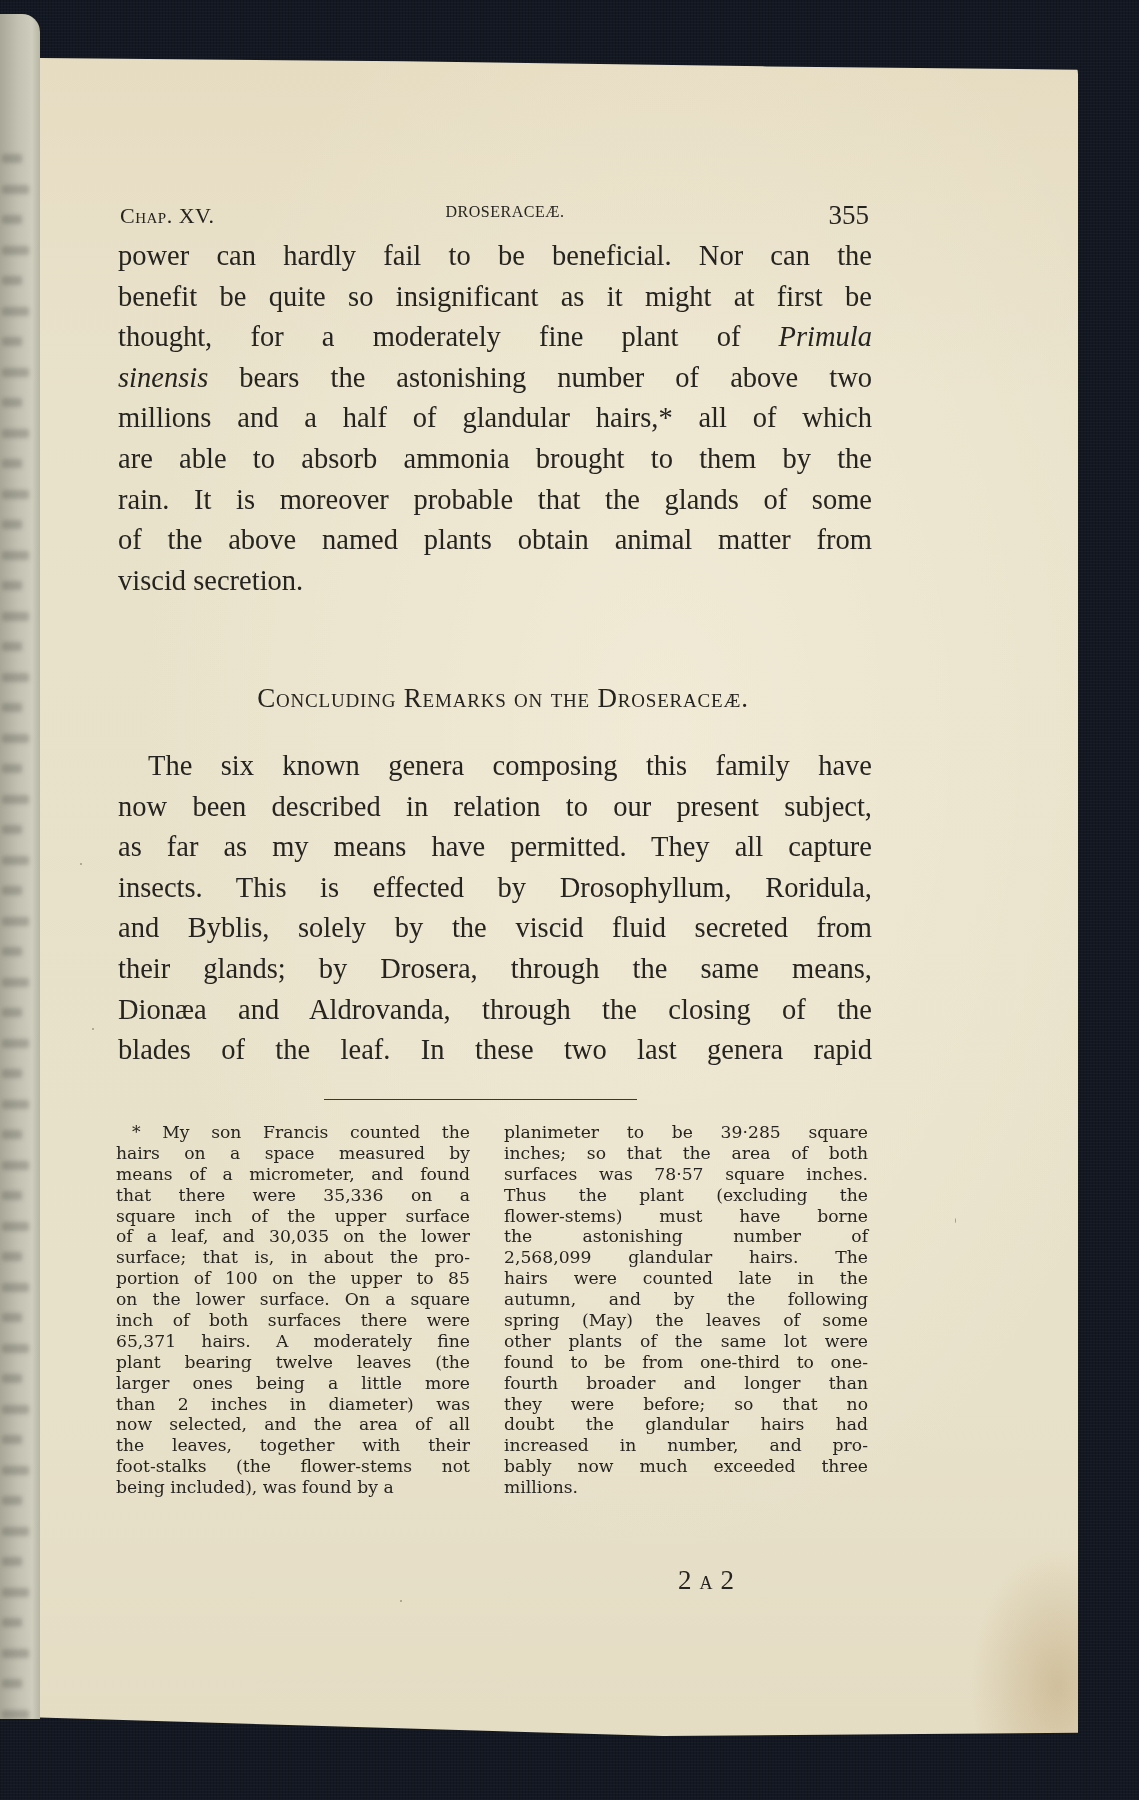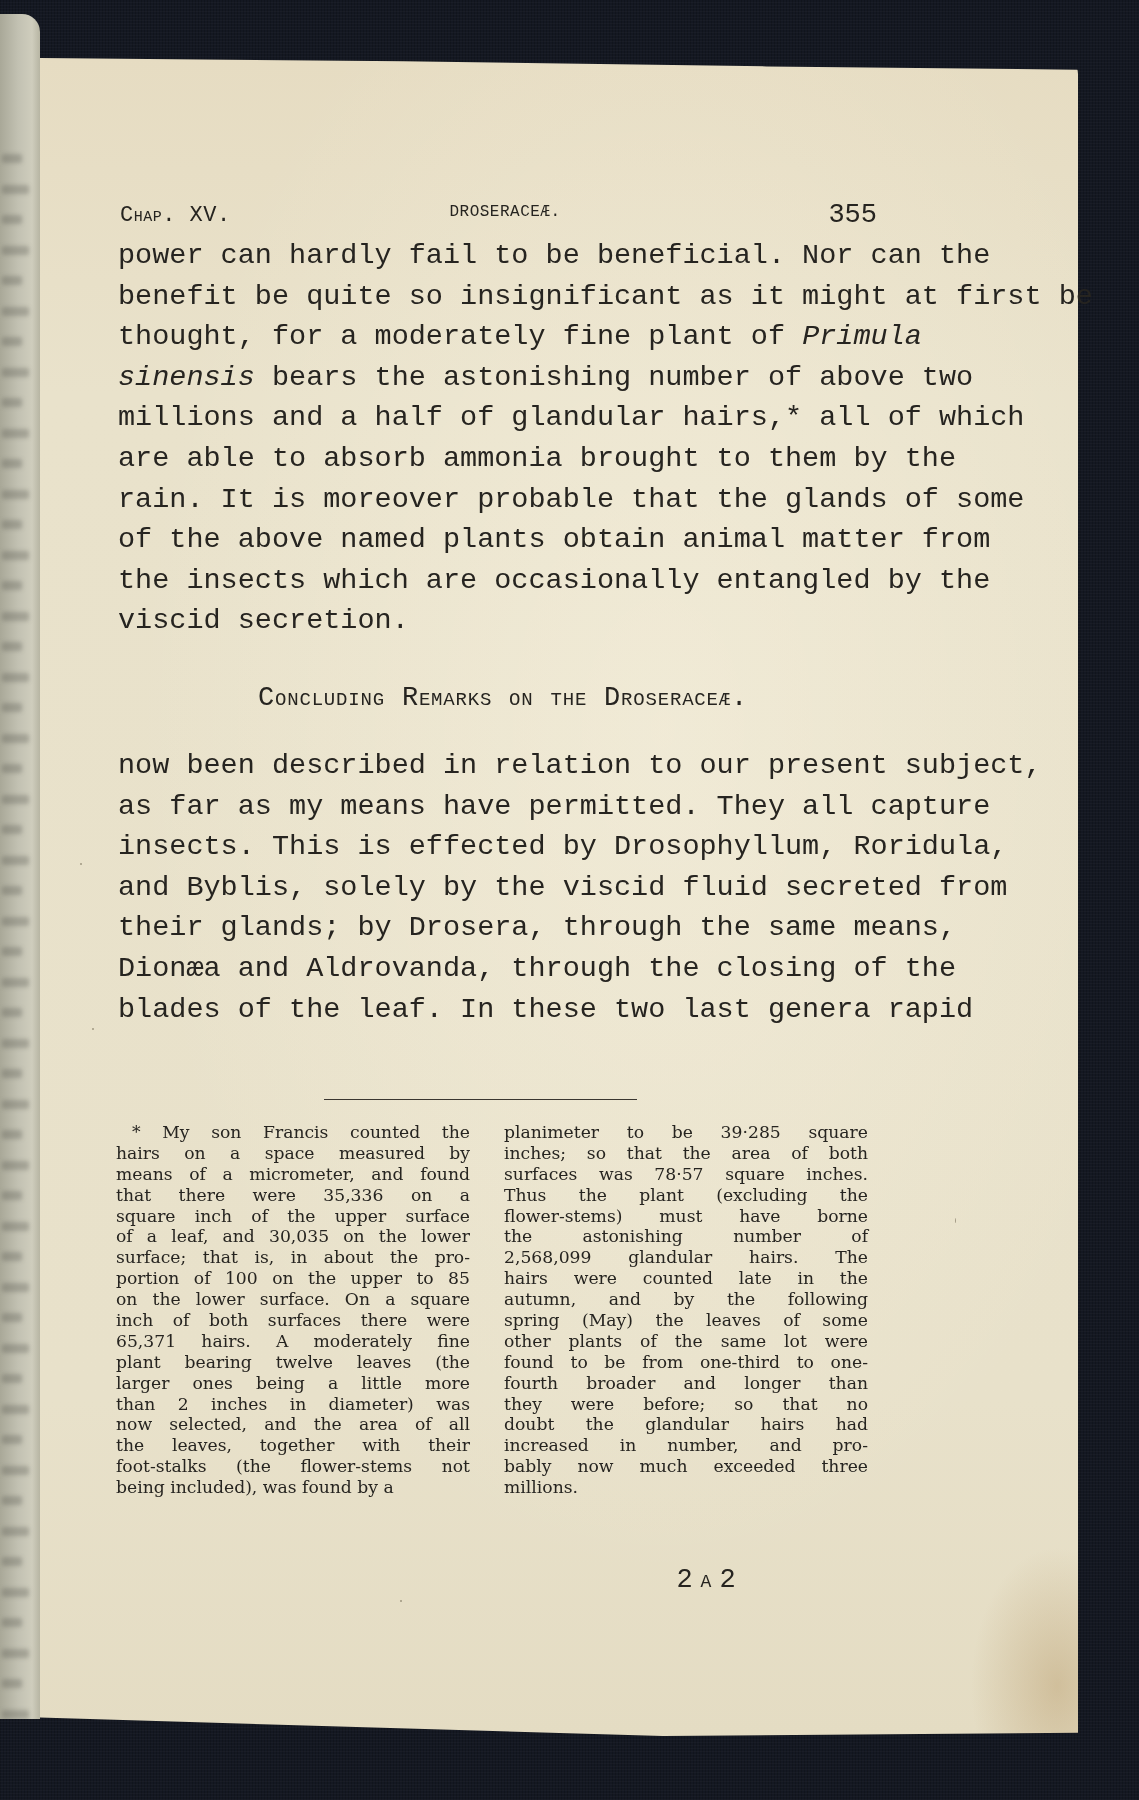--- a/index.html
+++ b/index.html
@@ -51,21 +51,20 @@
       radial-gradient(ellipse at 60% 40%, rgba(255,250,235,0.35) 0%, rgba(255,250,235,0) 60%),
       radial-gradient(ellipse at 98% 97%, rgba(170,135,80,0.35) 0%, rgba(170,135,80,0) 6%),
       linear-gradient(180deg, #e6dcc2 0%, #e9e2cb 20%, #e8e1ca 80%, #e4dcc3 100%);
     border-top-right-radius: 16px;
     border-bottom-right-radius: 4px;
     clip-path: polygon(0 0, 35% 0.2%, 70% 0.5%, 100% 0.7%, 100% 99.8%, 60% 100%, 0 98.9%);
   }
 
   .ink {
     color: #262420;
-    font-family: Liberation Mono, monospace;
   }
 
   
   .running-head {
     position: absolute;
     top: 203px;
     left: 0;
     width: 1139px;
     height: 36px;
   }
@@ -81,21 +80,21 @@
     position: absolute;
     left: 405px;
     top: 0;
     width: 200px;
     text-align: center;
     font-size: 16px;
     letter-spacing: 0.5px;
   }
   .rh-page {
     position: absolute;
-    right: 262px;
+    right: 270px;
     top: -3px;
     font-size: 27px;
     margin-left: 12px;
   }
 
   
   .body-block {
     position: absolute;
     left: 118px;
     width: 754px;
@@ -258,27 +257,27 @@
 
 <div class="body-block para-1 ink">
   <span class="line">power can hardly fail to be beneficial.  Nor can the</span>
   <span class="line">benefit be quite so insignificant as it might at first be</span>
   <span class="line"><span>thought, for a moderately fine plant of </span><i>Primula</i></span>
   <span class="line"><i>sinensis</i><span> bears the astonishing number of above two</span></span>
   <span class="line">millions and a half of glandular hairs,* all of which</span>
   <span class="line">are able to absorb ammonia brought to them by the</span>
   <span class="line">rain.  It is moreover probable that the glands of some</span>
   <span class="line">of the above named plants obtain animal matter from</span>
-  <span class="line">the insects which are occasionally entangled by the</span>
   <span class="line last">viscid secretion.</span>
 </div>
 
 <div class="section-heading ink">Concluding Remarks on the Droseraceæ.</div>
 
 <div class="body-block para-2 ink">
+  <span class="line indent">The six known genera composing this family have</span>
   <span class="line">now been described in relation to our present subject,</span>
   <span class="line">as far as my means have permitted.  They all capture</span>
   <span class="line">insects.  This is effected by Drosophyllum, Roridula,</span>
   <span class="line">and Byblis, solely by the viscid fluid secreted from</span>
   <span class="line">their glands; by Drosera, through the same means,</span>
   <span class="line">Dionæa and Aldrovanda, through the closing of the</span>
   <span class="line">blades of the leaf.  In these two last genera rapid</span>
 </div>
 
 <div class="footnote-rule"></div>

